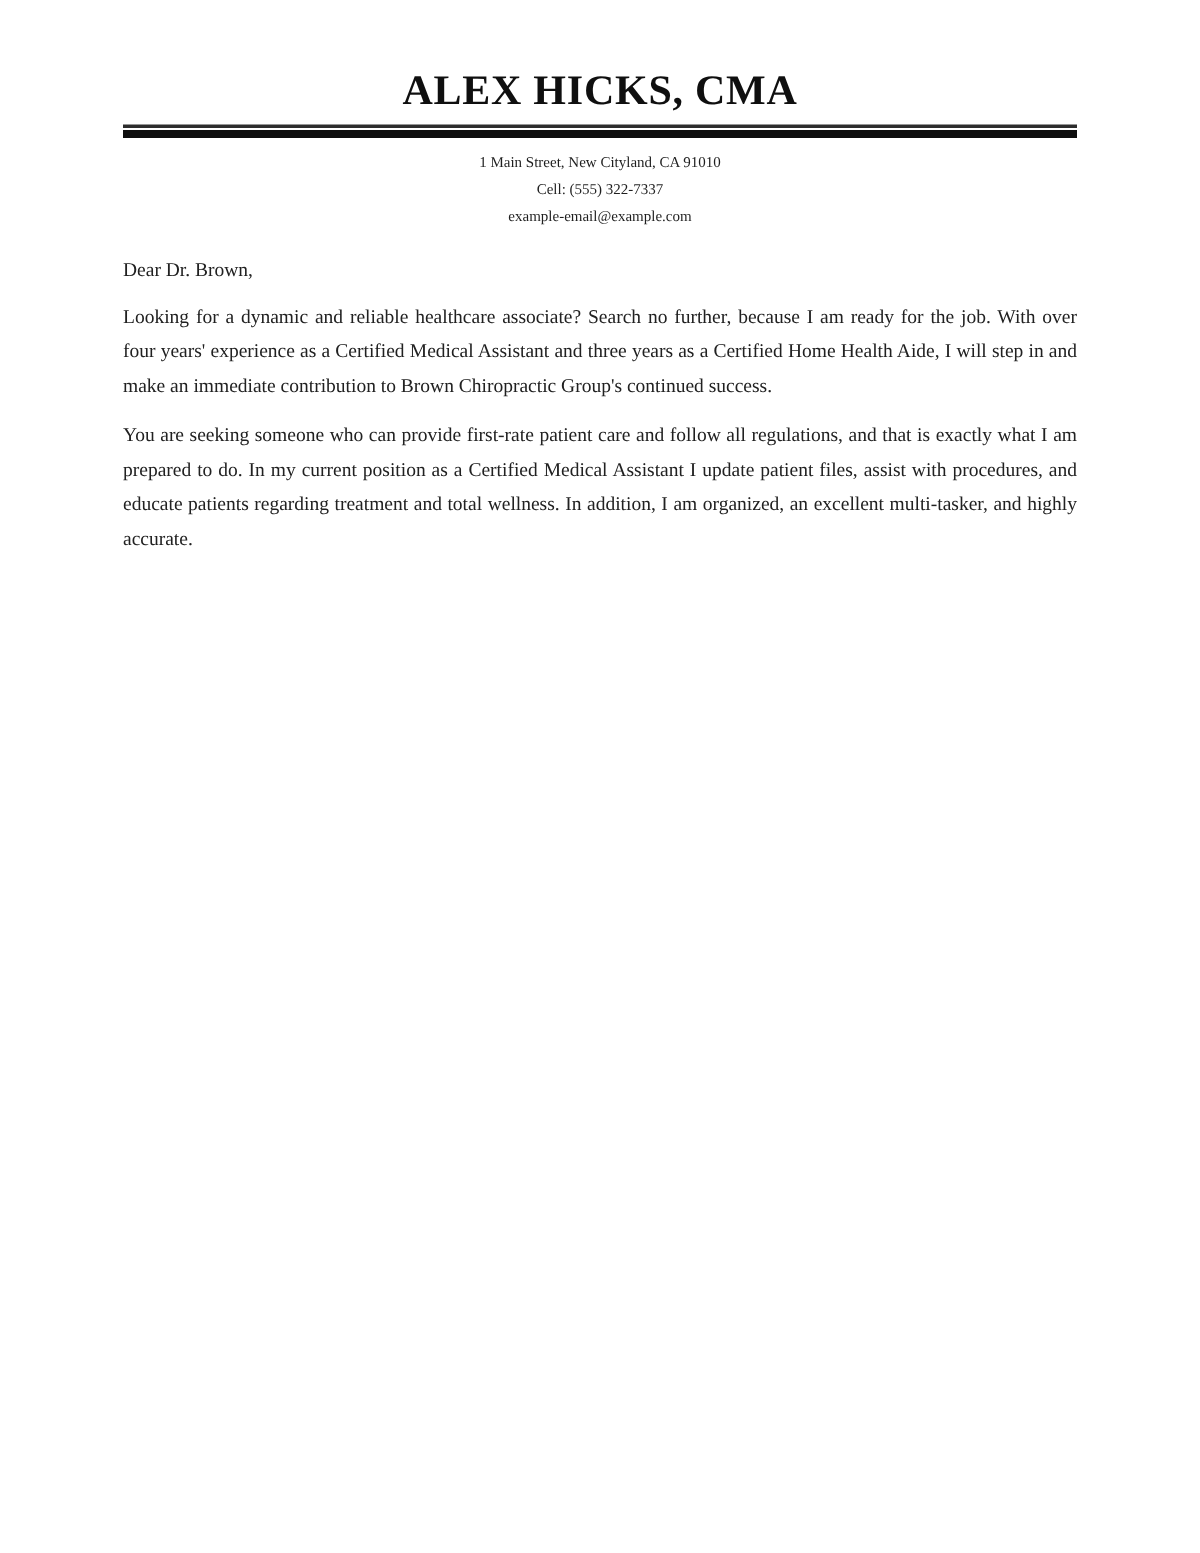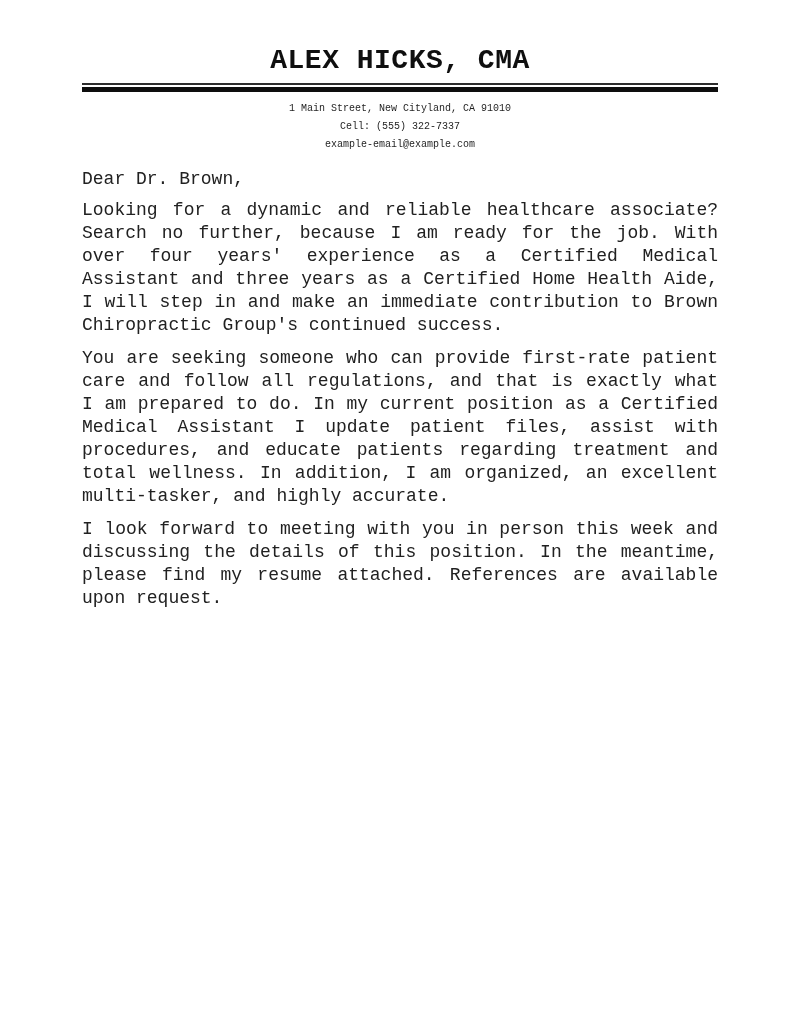--- a/index.html
+++ b/index.html
@@ -5,21 +5,21 @@
   html, body {
     margin: 0;
     padding: 0;
     background: #ffffff;
   }
   .page {
     position: relative;
     width: 800px;
     height: 1032px;
     background: #ffffff;
-    font-family: Liberation Mono, monospace;
+    font-family: Liberation Serif, serif;
     color: #222222;
     overflow: hidden;
     box-sizing: border-box;
   }
   .content {
     padding: 46px 82px 0 82px;
     box-sizing: border-box;
   }
   .letterhead-name {
     margin: 0 0 7px 0;
@@ -40,21 +40,21 @@
     margin: 0 0 8px 0;
   }
   .contact-block {
     text-align: center;
     font-size: 10px;
     line-height: 18px;
     color: #1f1f1f;
   }
   .letter-body {
     margin-top: 14px;
-    font-size: 18px;
+    font-size: 13px;
     line-height: 23px;
     color: #212121;
   }
   .salutation {
     margin: 0 0 8px 0;
   }
   .body-paragraph {
     margin: 0 0 10px 0;
     text-align: justify;
   }
@@ -83,19 +83,18 @@
       </div>
     </div>
 
     <div class="letter-body">
       <p class="salutation">Dear Dr. Brown,</p>
 
       <p class="body-paragraph">Looking for a dynamic and reliable healthcare associate? Search no further, because I am ready for the job. With over four years' experience as a Certified Medical Assistant and three years as a Certified Home Health Aide, I will step in and make an immediate contribution to Brown Chiropractic Group's continued success.</p>
 
       <p class="body-paragraph">You are seeking someone who can provide first-rate patient care and follow all regulations, and that is exactly what I am prepared to do. In my current position as a Certified Medical Assistant I update patient files, assist with procedures, and educate patients regarding treatment and total wellness. In addition, I am organized, an excellent multi-tasker, and highly accurate.</p>
 
-      <p class="body-paragraph">I look forward to meeting with you in person this week and discussing the details of this position. In the meantime, please find my resume attached. References are available upon request.</p>
 
 
     </div>
 
   </div>
 </div>
 
 </body></html>

